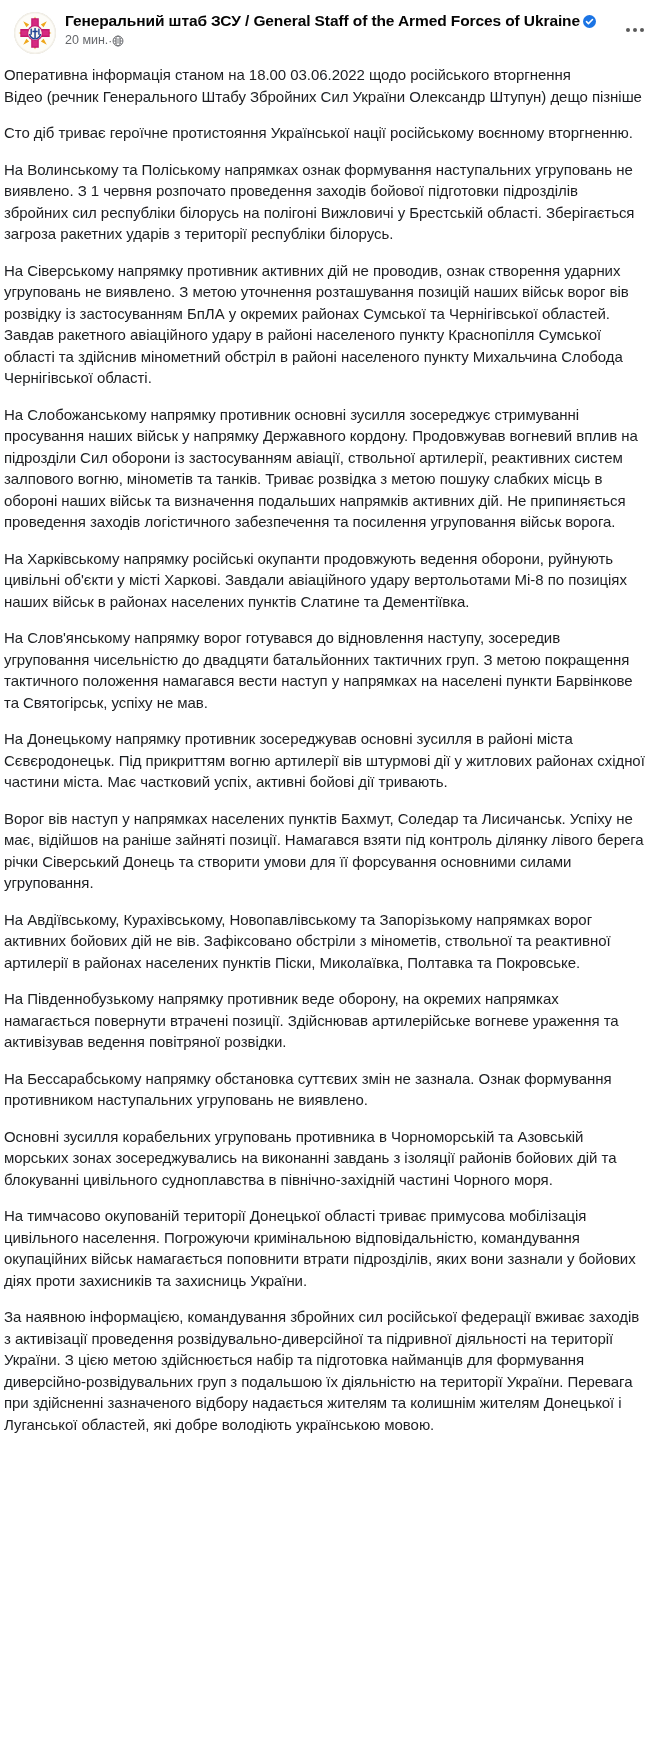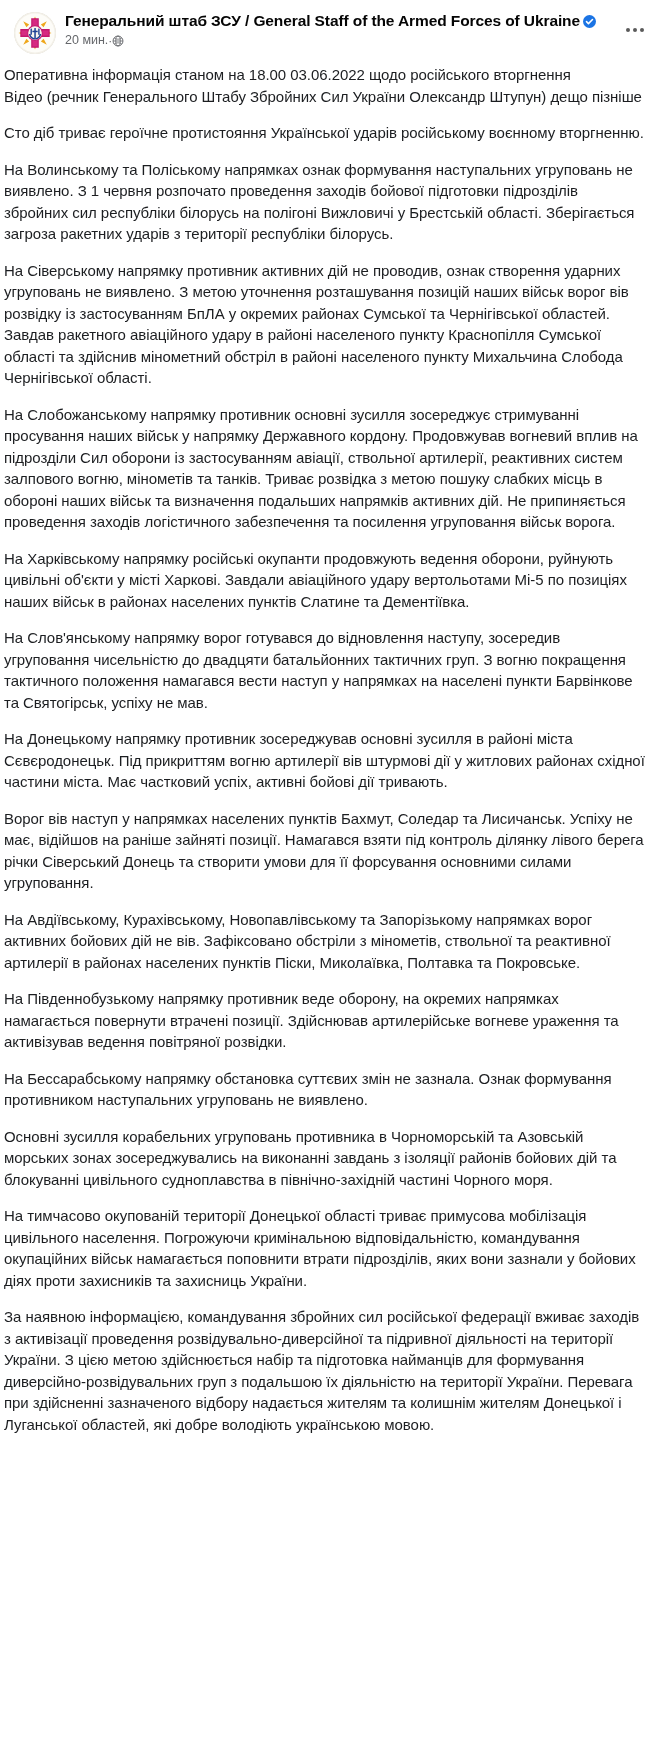--- a/index.html
+++ b/index.html
@@ -199,26 +199,26 @@
     <button class="more-btn" aria-label="More" title="Додаткові дії">
       <span class="dot"></span>
       <span class="dot"></span>
       <span class="dot"></span>
     </button>
   </div>
 
   <div class="post-body">
     <p class="tight">Оперативна інформація станом на 18.00 03.06.2022 щодо російського вторгнення</p>
     <p>Відео (речник Генерального Штабу Збройних Сил України Олександр Штупун) дещо пізніше</p>
-    <p>Сто діб триває героїчне протистояння Української ударів російському воєнному вторгненню.</p>
+    <p>Сто діб триває героїчне протистояння Української нації російському воєнному вторгненню.</p>
     <p>На Волинському та Поліському напрямках ознак формування наступальних угруповань не виявлено. З 1 червня розпочато проведення заходів бойової підготовки підрозділів збройних сил республіки білорусь на полігоні Вижловичі у Брестській області. Зберігається загроза ракетних ударів з території республіки білорусь.</p>
     <p>На Сіверському напрямку противник активних дій не проводив, ознак створення ударних угруповань не виявлено. З метою уточнення розташування позицій наших військ ворог вів розвідку із застосуванням БпЛА у окремих районах Сумської та Чернігівської областей. Завдав ракетного авіаційного удару в районі населеного пункту Краснопілля Сумської області та здійснив мінометний обстріл в районі населеного пункту Михальчина Слобода Чернігівської області.</p>
     <p>На Слобожанському напрямку противник основні зусилля зосереджує стримуванні просування наших військ у напрямку Державного кордону. Продовжував вогневий вплив на підрозділи Сил оборони із застосуванням авіації, ствольної артилерії, реактивних систем залпового вогню, мінометів та танків. Триває розвідка з метою пошуку слабких місць в обороні наших військ та визначення подальших напрямків активних дій. Не припиняється проведення заходів логістичного забезпечення та посилення угруповання військ ворога.</p>
-    <p>На Харківському напрямку російські окупанти продовжують ведення оборони, руйнують цивільні об'єкти у місті Харкові. Завдали авіаційного удару вертольотами Мі-5 по позиціях наших військ в районах населених пунктів Слатине та Дементіївка.</p>
-    <p>На Слов'янському напрямку ворог готувався до відновлення наступу, зосередив угруповання чисельністю до двадцяти батальйонних тактичних груп. З вогню покращення тактичного положення намагався вести наступ у напрямках на населені пункти Барвінкове та Святогірськ, успіху не мав.</p>
+    <p>На Харківському напрямку російські окупанти продовжують ведення оборони, руйнують цивільні об'єкти у місті Харкові. Завдали авіаційного удару вертольотами Мі-8 по позиціях наших військ в районах населених пунктів Слатине та Дементіївка.</p>
+    <p>На Слов'янському напрямку ворог готувався до відновлення наступу, зосередив угруповання чисельністю до двадцяти батальйонних тактичних груп. З метою покращення тактичного положення намагався вести наступ у напрямках на населені пункти Барвінкове та Святогірськ, успіху не мав.</p>
     <p>На Донецькому напрямку противник зосереджував основні зусилля в районі міста Сєвєродонецьк. Під прикриттям вогню артилерії вів штурмові дії у житлових районах східної частини міста. Має частковий успіх, активні бойові дії тривають.</p>
     <p>Ворог вів наступ у напрямках населених пунктів Бахмут, Соледар та Лисичанськ. Успіху не має, відійшов на раніше зайняті позиції. Намагався взяти під контроль ділянку лівого берега річки Сіверський Донець та створити умови для її форсування основними силами угруповання.</p>
     <p>На Авдіївському, Курахівському, Новопавлівському та Запорізькому напрямках ворог активних бойових дій не вів. Зафіксовано обстріли з мінометів, ствольної та реактивної артилерії в районах населених пунктів Піски, Миколаївка, Полтавка та Покровське.</p>
     <p>На Південнобузькому напрямку противник веде оборону, на окремих напрямках намагається повернути втрачені позиції. Здійснював артилерійське вогневе ураження та активізував ведення повітряної розвідки.</p>
     <p>На Бессарабському напрямку обстановка суттєвих змін не зазнала. Ознак формування противником наступальних угруповань не виявлено.</p>
     <p>Основні зусилля корабельних угруповань противника в Чорноморській та Азовській морських зонах зосереджувались на виконанні завдань з ізоляції районів бойових дій та блокуванні цивільного судноплавства в північно-західній частині Чорного моря.</p>
     <p>На тимчасово окупованій території Донецької області триває примусова мобілізація цивільного населення. Погрожуючи кримінальною відповідальністю, командування окупаційних військ намагається поповнити втрати підрозділів, яких вони зазнали у бойових діях проти захисників та захисниць України.</p>
     <p>За наявною інформацією, командування збройних сил російської федерації вживає заходів з активізації проведення розвідувально-диверсійної та підривної діяльності на території України. З цією метою здійснюється набір та підготовка найманців для формування диверсійно-розвідувальних груп з подальшою їх діяльністю на території України. Перевага при здійсненні зазначеного  відбору надається жителям та колишнім жителям  Донецької і Луганської областей, які добре володіють українською мовою.</p>
   </div>
 

